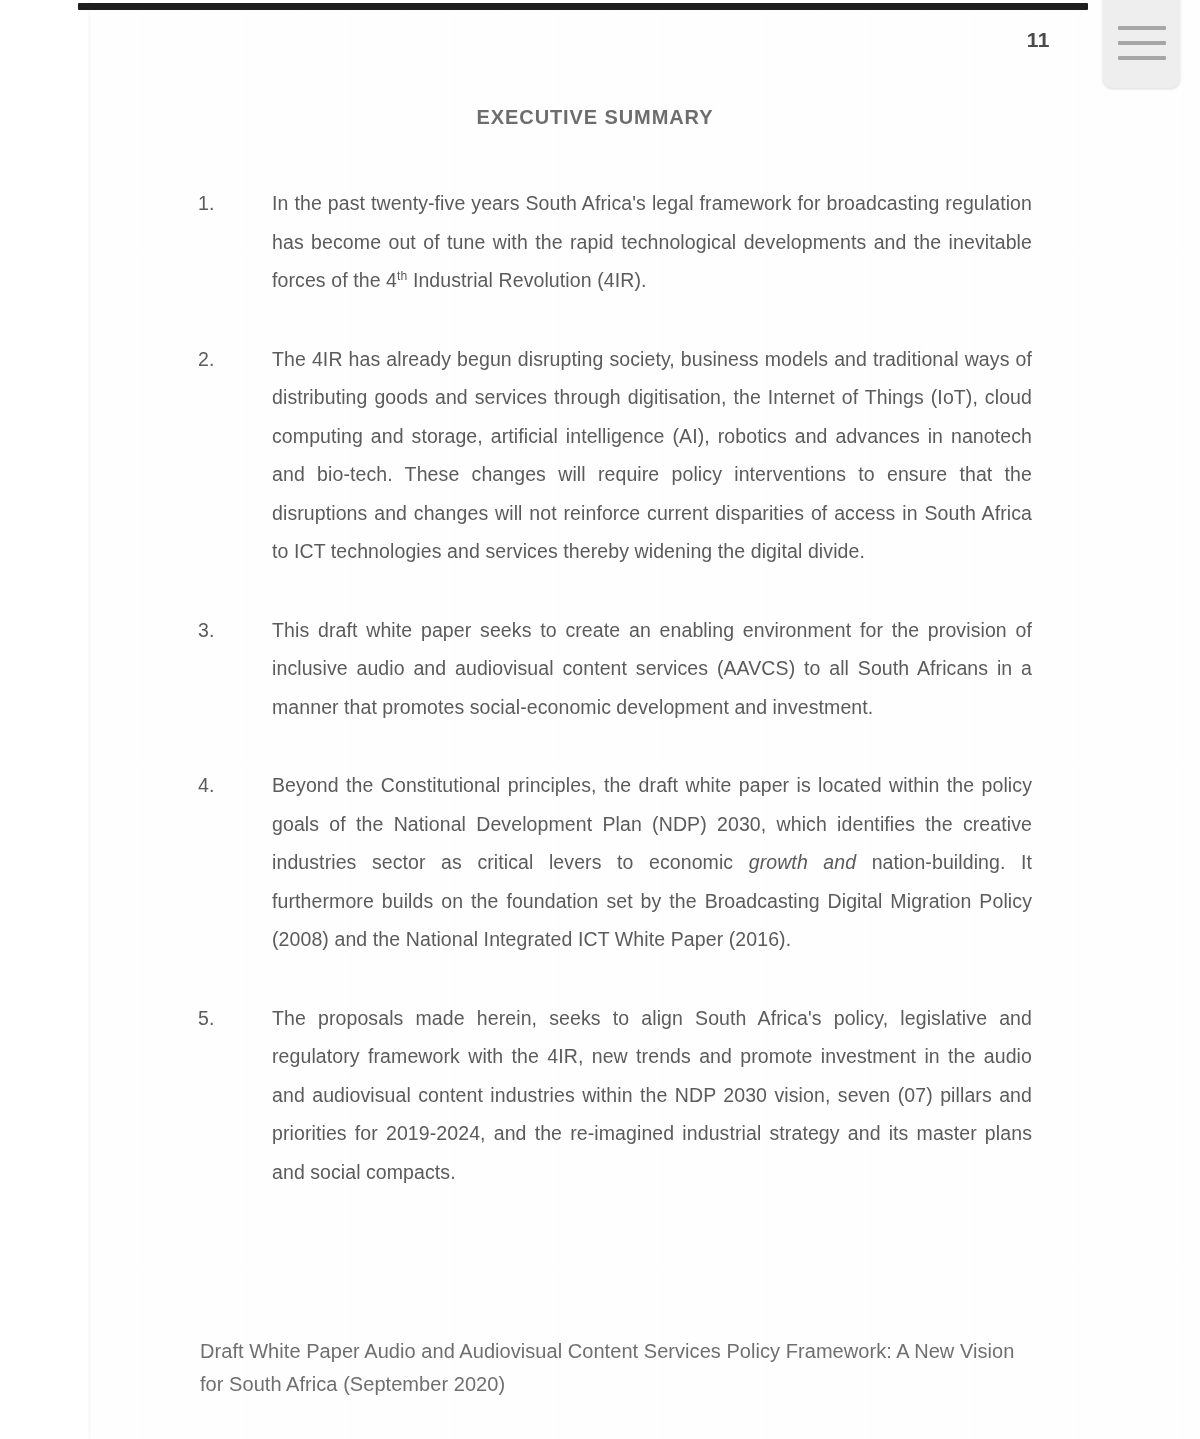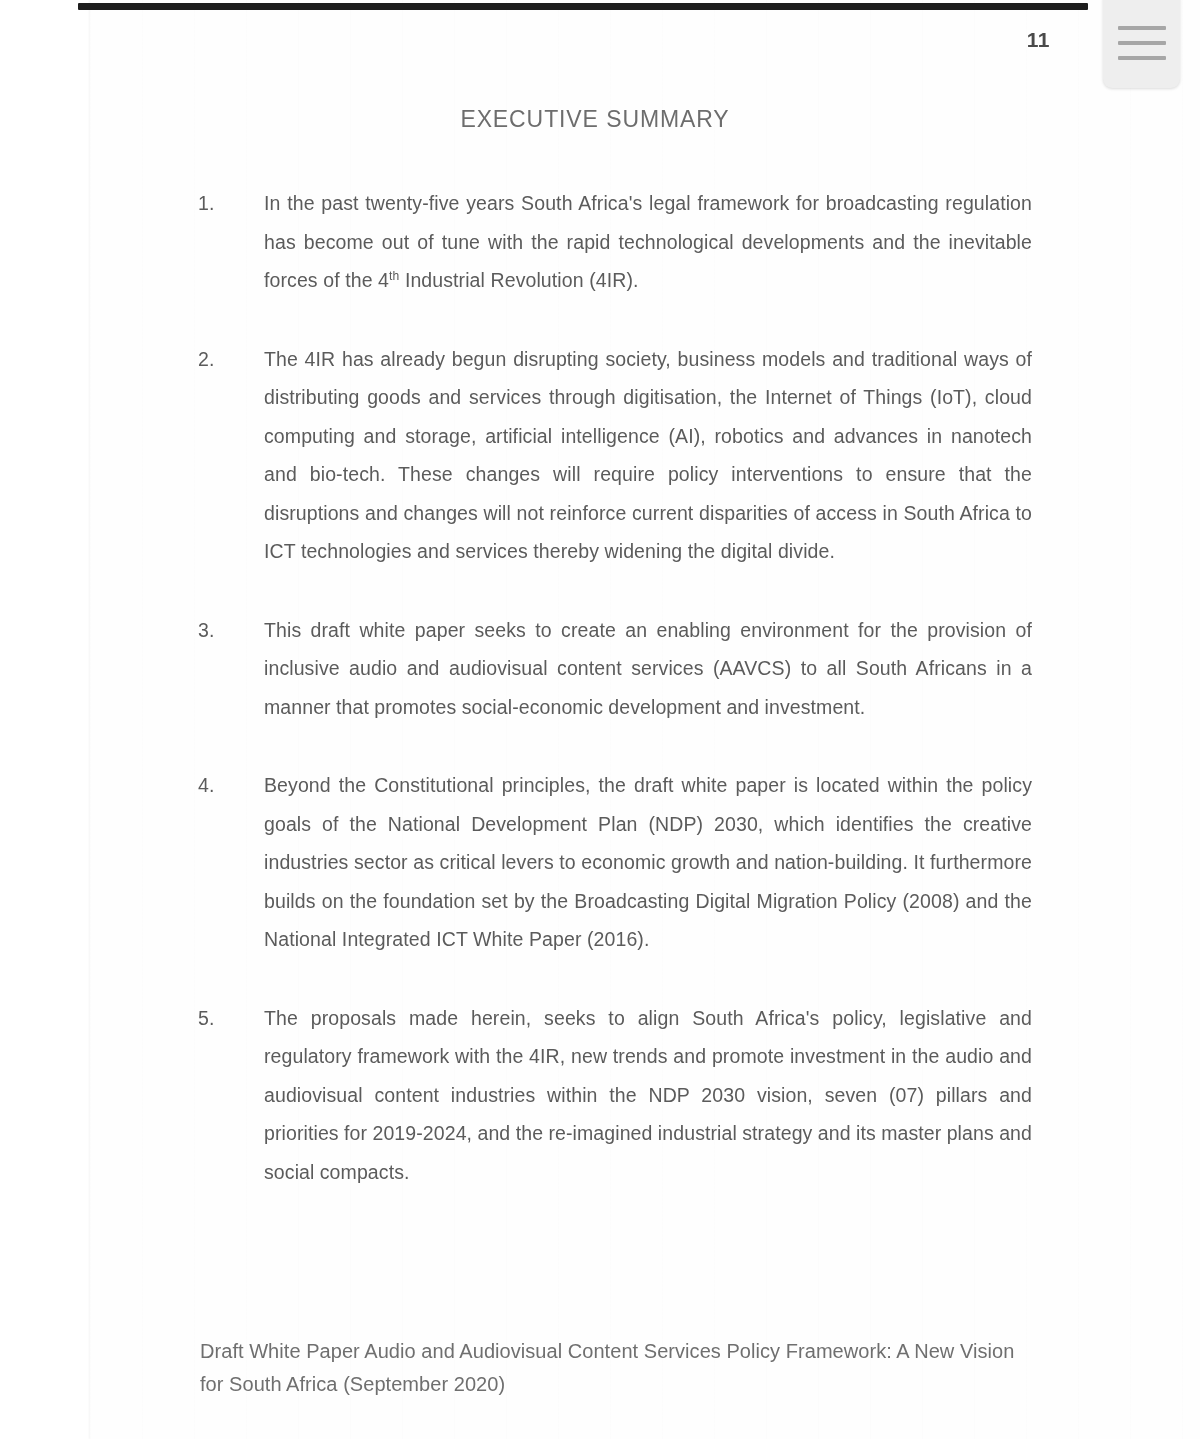--- a/index.html
+++ b/index.html
@@ -108,22 +108,22 @@
     color: #4a4a4a;
     letter-spacing: 0.5px;
   }
 
   #doc-title {
     position: absolute;
     left: 90px;
     top: 106px;
     width: 1010px;
     text-align: center;
-    font-size: 23px;
-    font-weight: normal;
+    font-size: 20px;
+    font-weight: bold;
     color: #6d6d6d;
     letter-spacing: 0.9px;
   }
 
   #body-column {
     position: absolute;
     left: 198px;
     top: 184px;
     width: 834px;
   }
@@ -145,28 +145,28 @@
     position: absolute;
     left: 0;
     top: 0;
     width: 44px;
     text-align: left;
     font-size: 19.5px;
     line-height: 38.5px;
     color: #5b5b5b;
   }
 
-  .para .txt { display: block; }
+  .para .txt { display: block; margin-left: 8px; }
 
   .para sup {
     font-size: 0.62em;
     vertical-align: super;
     line-height: 0;
   }
-  .para .it { }
+  .para .it { font-style: italic; }
 
   
   .para.tight { word-spacing: -0.2px; }
 
   #footer-note {
     position: absolute;
     left: 200px;
     top: 1335px;
     width: 840px;
     color: #6f6f6f;

